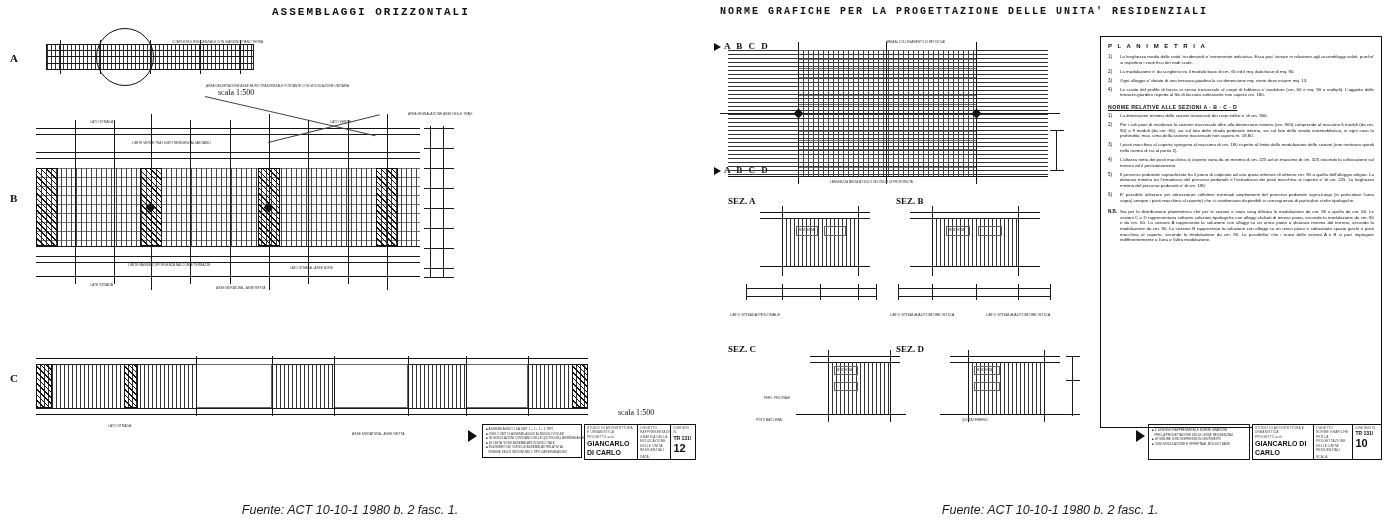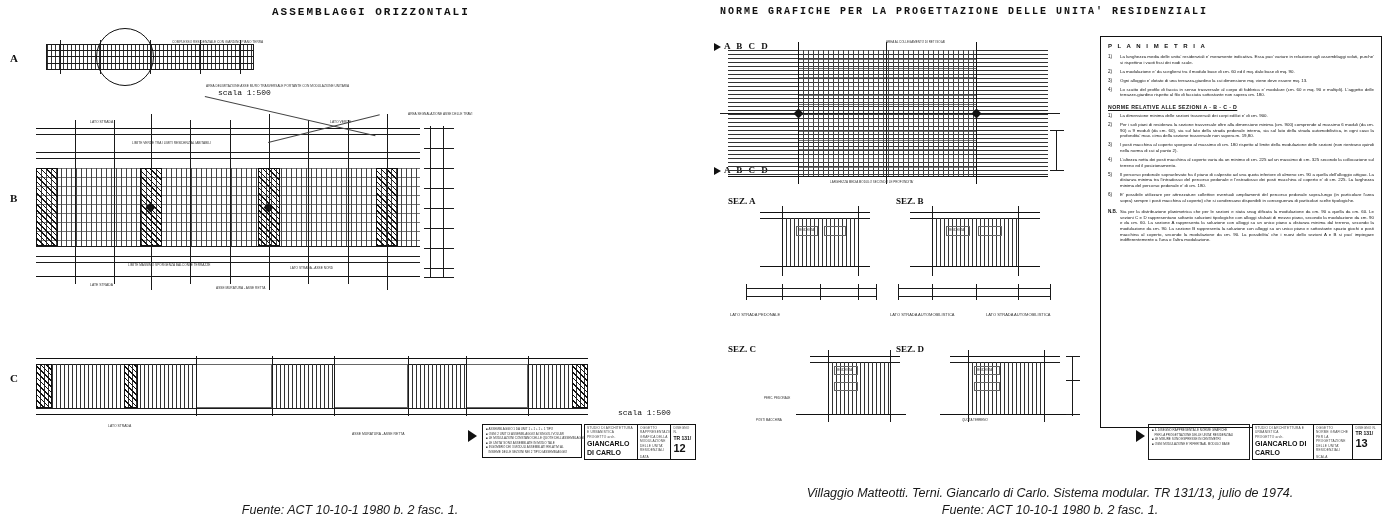--- a/index.html
+++ b/index.html
@@ -141,21 +141,21 @@
     transform: rotate(45deg);
   }
   .leader {
     position: absolute;
     background: #444;
     height: 1px;
     transform-origin: 0 0;
   }
   .scale {
     position: absolute;
-    font-family: Liberation Mono, monospace;
+    font-family: Liberation Serif, serif;
     font-size: 8px;
     color: #111;
     white-space: nowrap;
     padding-left: 22px;
   }
   
   .cartouche {
     position: absolute;
     border: 1px solid #111;
     background: #fff;
@@ -578,25 +578,24 @@
           <div class="cart-lbl">OGGETTO</div>
           <div class="cart-lbl">NORME GRAFICHE
 PER LA PROGETTAZIONE
 DELLE UNITA' RESIDENZIALI</div>
           <div class="cart-lbl" style="margin-top:3px;">SCALA</div>
 
         </div>
         <div class="cart-col" style="width:28px;">
           <div class="cart-lbl">DISEGNO N.</div>
           <div class="cart-med">TR 131/</div>
-          <div class="cart-num">13</div>
+          <div class="cart-num">10</div>
         </div>
       </div>
 
     </div>
 
     <div class="caption">
-      <div>Villaggio Matteotti. Terni. Giancarlo di Carlo. Sistema modular. TR 131/13, julio de 1974.</div>
       <div>Fuente: ACT 10-10-1 1980 b. 2 fasc. 1.</div>
     </div>
   </div>
 
 </div>
 
 </body></html>

